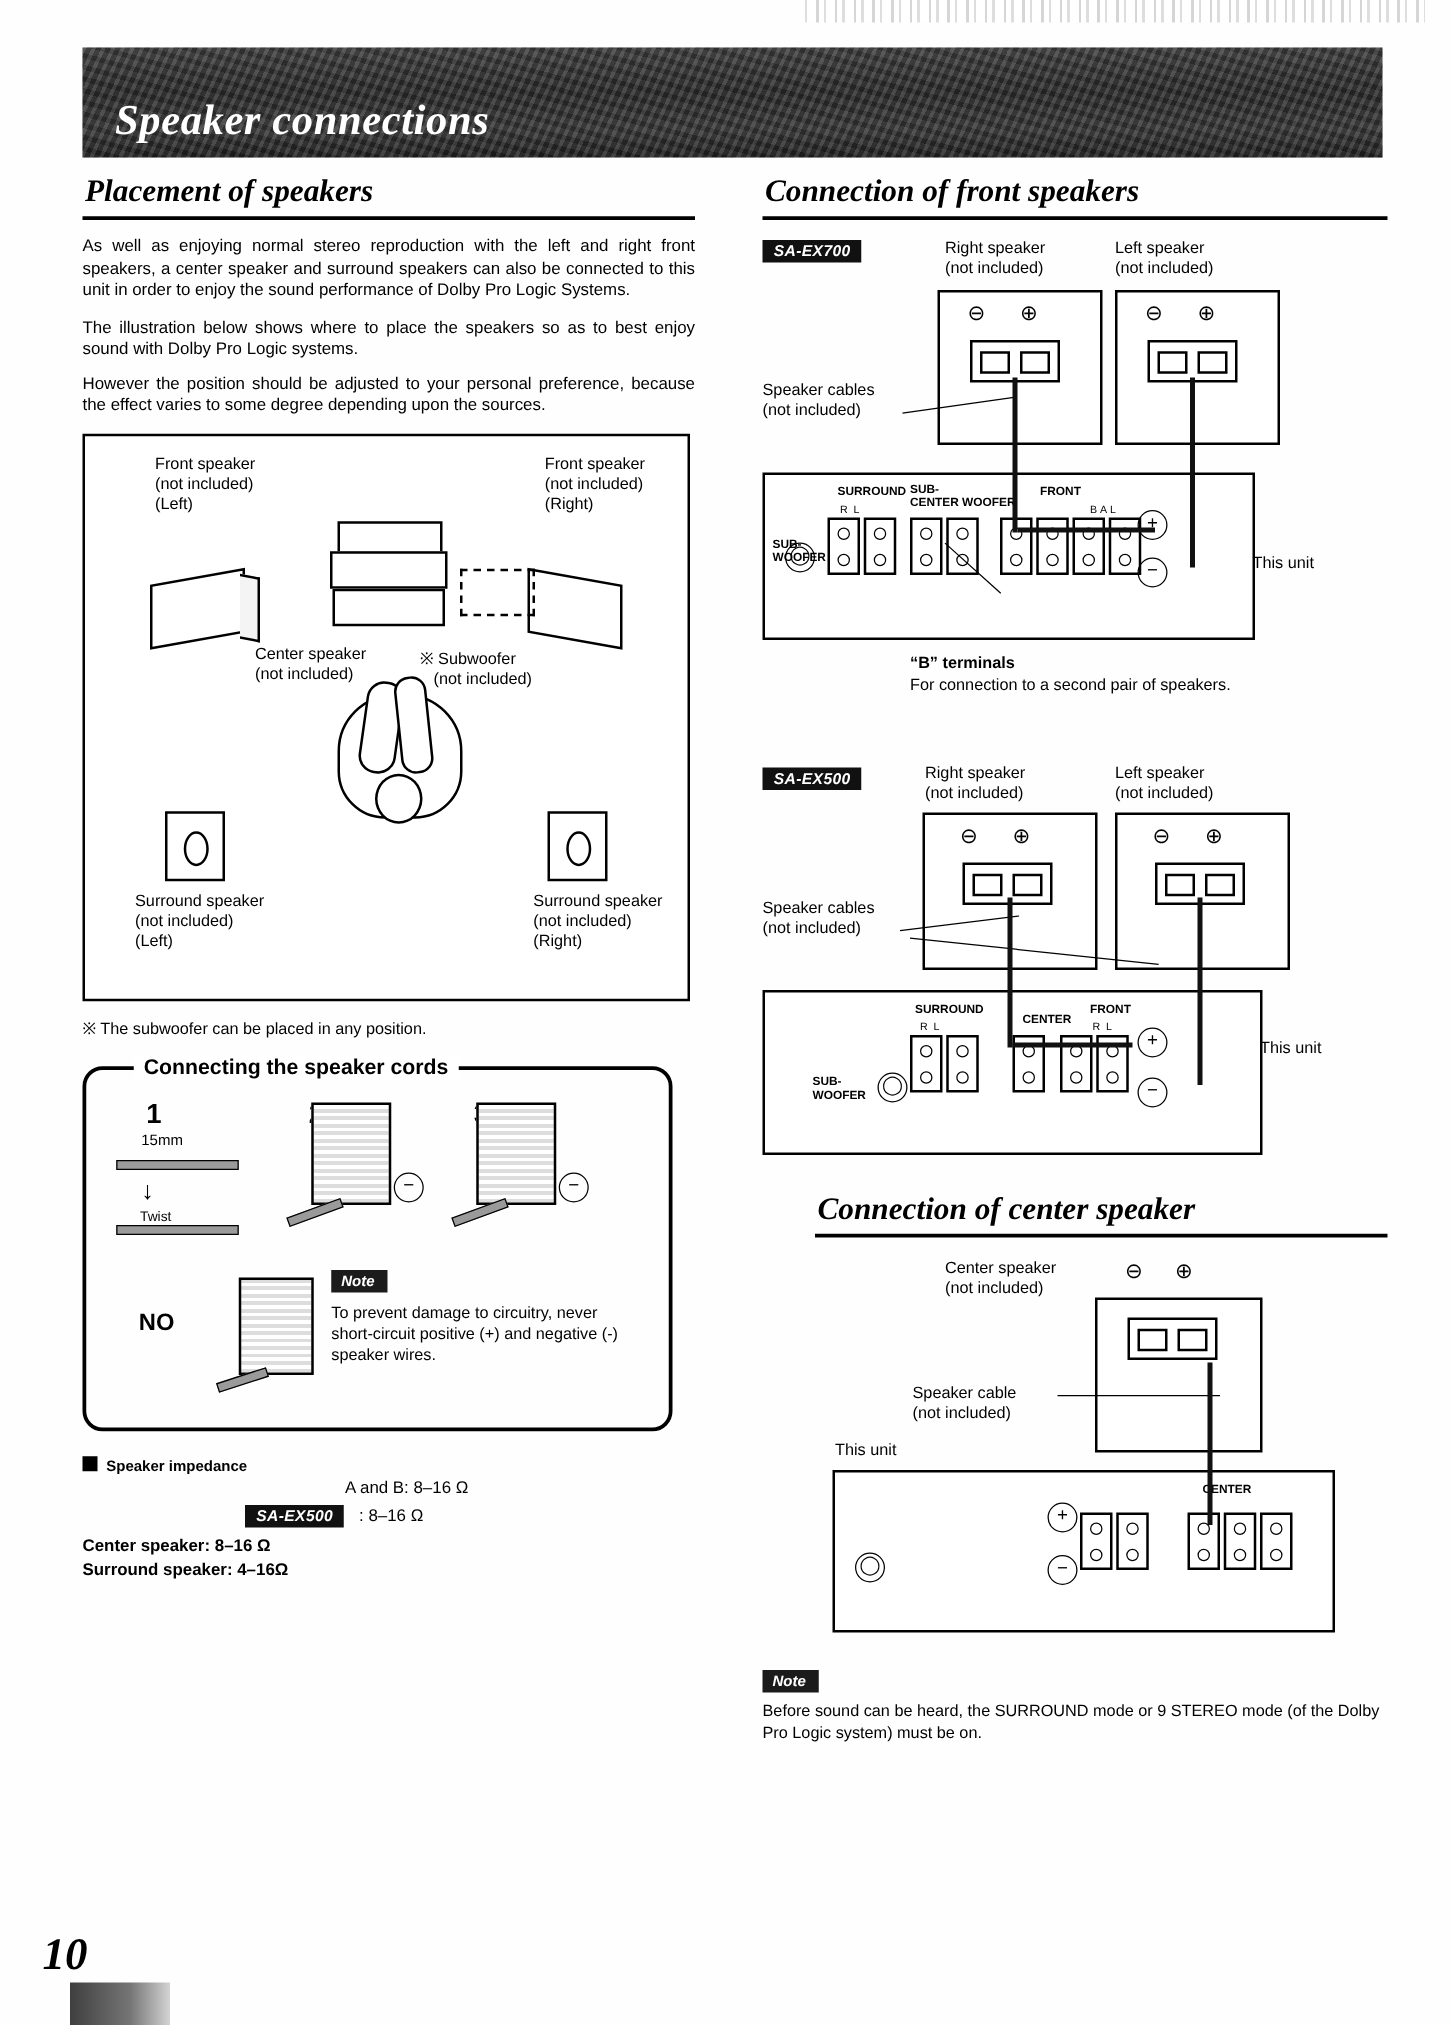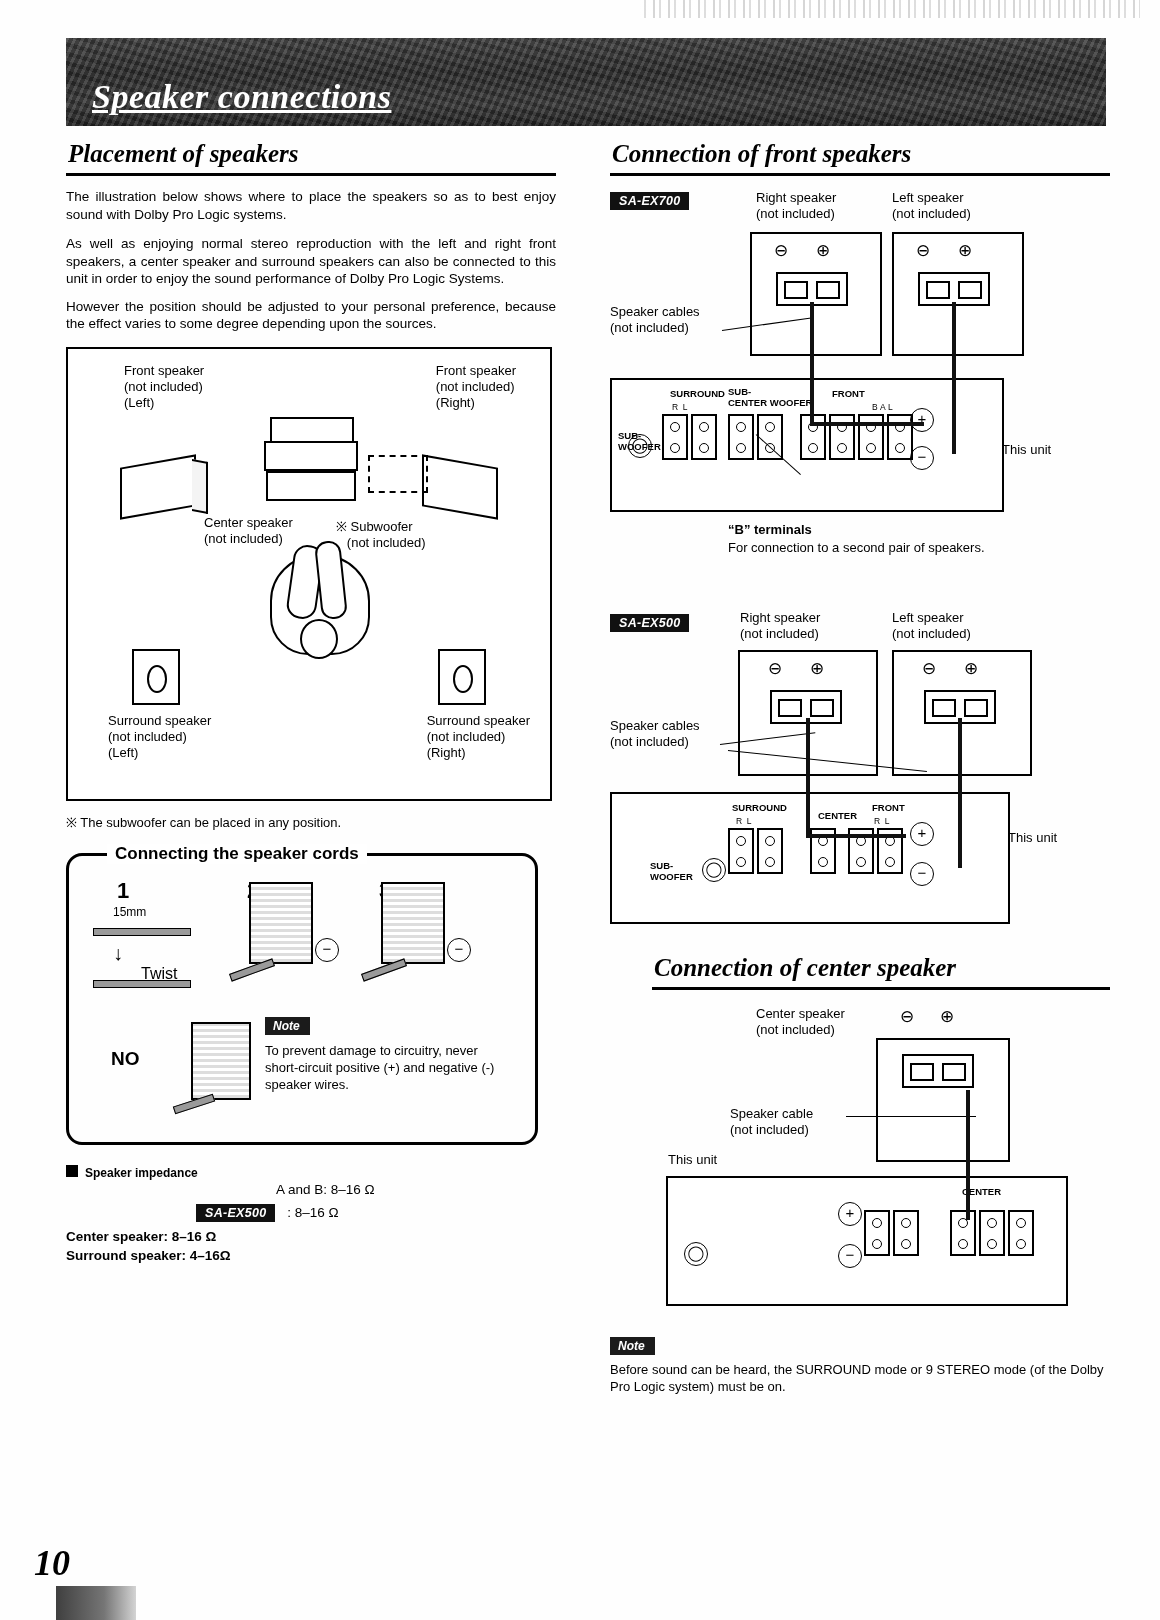--- a/index.html
+++ b/index.html
@@ -42,21 +42,20 @@
   }
   .banner-title {
     position: absolute;
     top: 78px; left: 92px;
     font-family: "Liberation Serif", serif;
     font-style: italic;
     font-weight: bold;
     font-size: 34px;
     color: #fff;
     letter-spacing: .5px;
-    text-decoration: underline;
   }
 
   
   .col-left  { position: absolute; top: 140px; left: 66px;  width: 490px; }
   .col-right { position: absolute; top: 140px; left: 610px; width: 500px; }
 
   h2.sec {
     font-family: "Liberation Serif", serif;
     font-style: italic;
     font-weight: bold;
@@ -218,22 +217,22 @@
 
   <div class="scan-top"></div>
 
   <div class="banner"></div>
   <div class="banner-title">Speaker connections</div>
 
   <div class="col-left">
 
     <h2 class="sec">Placement of speakers</h2>
 
+    <p class="body">As well as enjoying normal stereo reproduction with the left and right front speakers, a center speaker and surround speakers can also be connected to this unit in order to enjoy the sound performance of Dolby Pro Logic Systems.</p>
     <p class="body">The illustration below shows where to place the speakers so as to best enjoy sound with Dolby Pro Logic systems.</p>
-    <p class="body">As well as enjoying normal stereo reproduction with the left and right front speakers, a center speaker and surround speakers can also be connected to this unit in order to enjoy the sound performance of Dolby Pro Logic Systems.</p>
     <p class="body tight">However the position should be adjusted to your personal preference, because the effect varies to some degree depending upon the sources.</p>
 
     <div class="place-box">
 
       <div class="lbl" style="left:56px; top:14px; white-space:pre;">Front speaker
 (not included)
 (Left)</div>
       <div class="lbl" style="right:34px; top:14px; white-space:pre;">Front speaker
 (not included)
 (Right)</div>
@@ -276,21 +275,21 @@
     <div class="cords-box">
       <div class="cords-title">Connecting the speaker cords</div>
 
       <div class="step-num" style="left:48px; top:22px;">1</div>
       <div class="step-num" style="left:178px; top:22px;">2</div>
       <div class="step-num" style="left:310px; top:22px;">3</div>
 
       <div class="lbl" style="left:44px; top:48px; font-size:12px;">15mm</div>
       <div class="wire" style="left:24px; top:72px; width:96px;"></div>
       <div class="arrow-dn" style="left:44px; top:86px;">↓</div>
-      <div class="lbl" style="left:72px; top:110px; font-size:16px;">Twist</div>
+      <div class="lbl" style="left:43px; top:110px; font-size:11px;">Twist</div>
       <div class="wire" style="left:24px; top:124px; width:96px;"></div>
 
       <div class="term" style="left:180px; top:26px; width:60px; height:78px;"></div>
       <div class="term" style="left:312px; top:26px; width:60px; height:78px;"></div>
       <div class="wire" style="left:160px; top:110px; width:44px; transform:rotate(-20deg);"></div>
       <div class="wire" style="left:292px; top:110px; width:44px; transform:rotate(-20deg);"></div>
       <div class="circ-pm" style="left:246px; top:82px;">−</div>
       <div class="circ-pm" style="left:378px; top:82px;">−</div>
 
       <div class="no-label" style="left:42px; top:192px;">NO</div>

